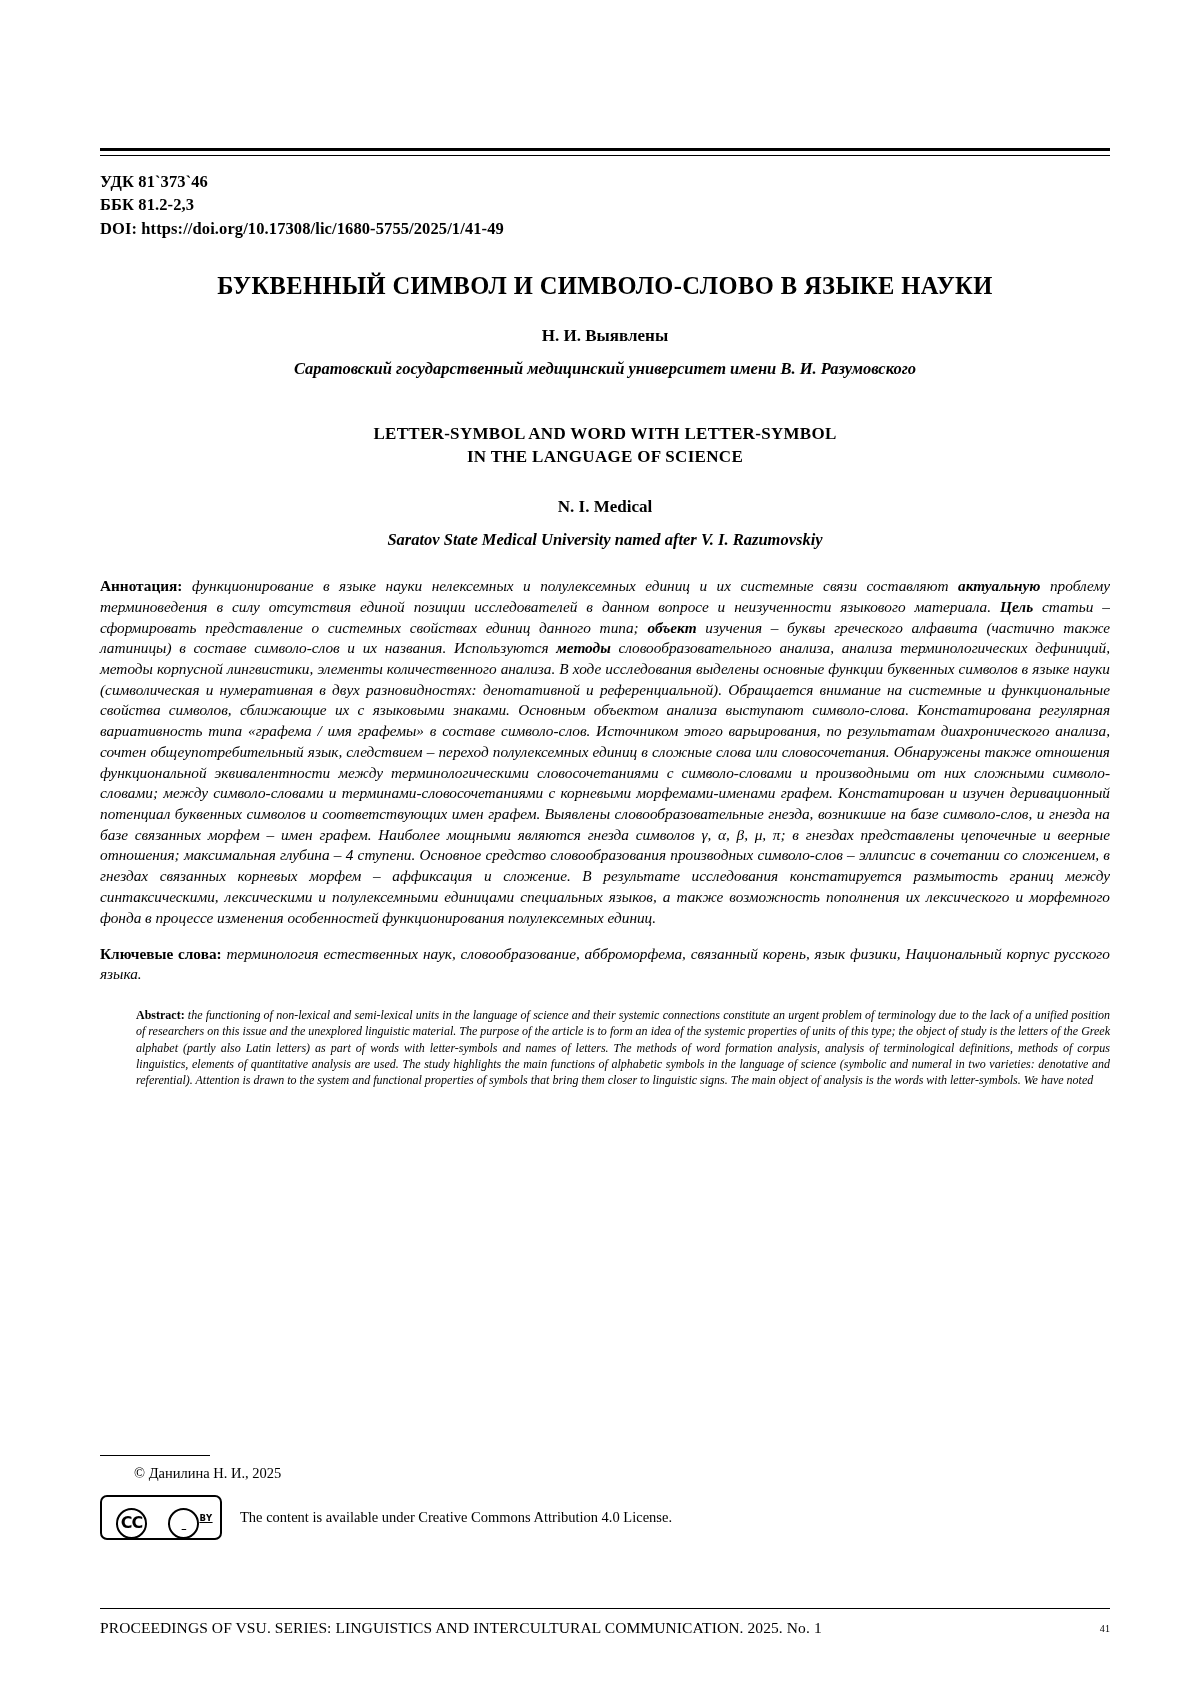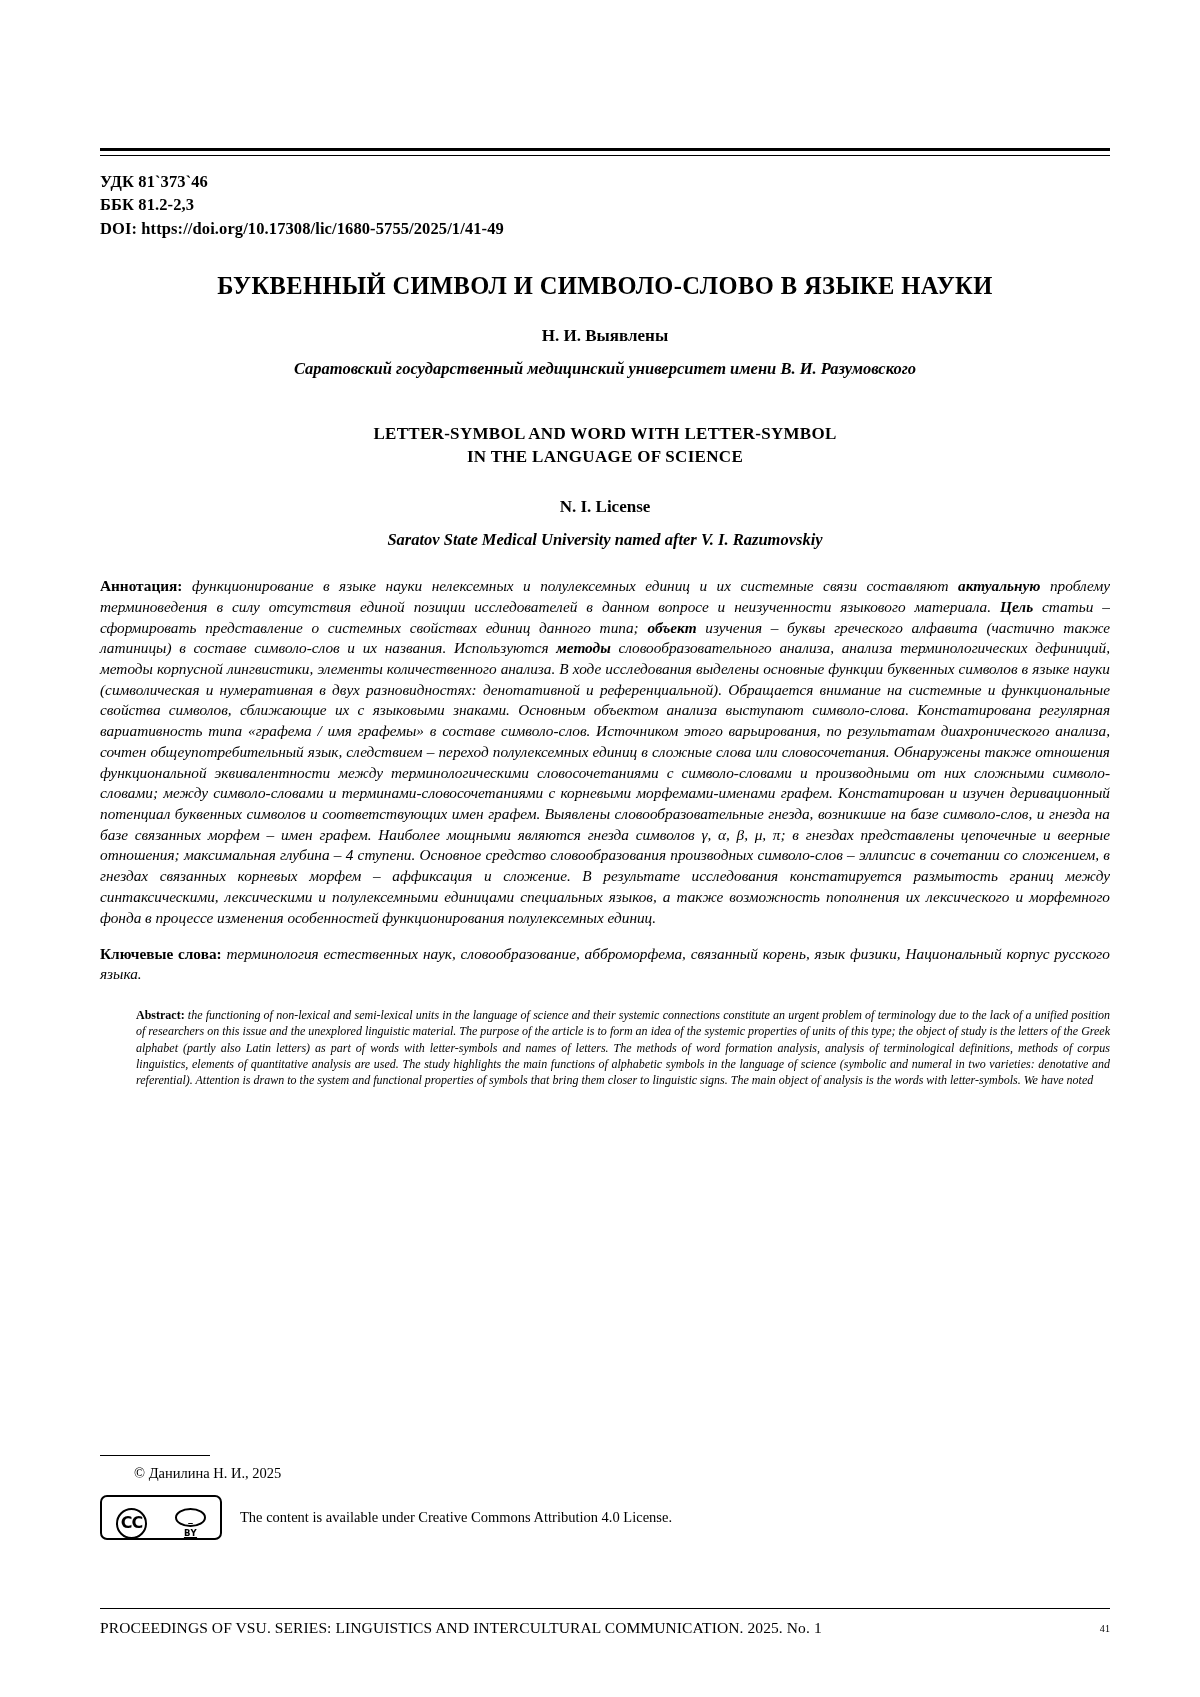--- a/index.html
+++ b/index.html
@@ -170,21 +170,21 @@
   .cc-cc {
     font-family: "DejaVu Sans", sans-serif;
     font-size: 16px;
     font-weight: bold;
     letter-spacing: -1px;
   }
   .cc-right {
     position: relative;
     width: 59px; height: 100%;
     display: flex;
-    flex-direction: column;
+    flex-direction: row;
     align-items: center;
     justify-content: center;
     text-decoration: underline;
   }
   .cc-by-text {
     font-family: "DejaVu Sans", sans-serif;
     font-size: 8.5px;
     font-weight: bold;
     letter-spacing: 0.5px;
     margin-top: 1px;
@@ -230,21 +230,21 @@
     </div>
 
     <div class="title-ru">БУКВЕННЫЙ СИМВОЛ И СИМВОЛО-СЛОВО В ЯЗЫКЕ НАУКИ</div>
     <div class="author-ru">Н. И. Выявлены</div>
     <div class="affil-ru">Саратовский государственный медицинский университет имени В. И. Разумовского</div>
 
     <div class="title-en">
       <div>LETTER-SYMBOL AND WORD WITH LETTER-SYMBOL</div>
       <div>IN THE LANGUAGE OF SCIENCE</div>
     </div>
-    <div class="author-en">N. I. License</div>
+    <div class="author-en">N. I. Medical</div>
     <div class="affil-en">Saratov State Medical University named after V. I. Razumovskiy</div>
 
     <p class="abstract-ru"><b>Аннотация:</b><span> функционирование в языке науки нелексемных и полулексемных единиц и их системные связи составляют <b style="font-style:italic">актуальную</b> проблему терминоведения в силу отсутствия единой позиции исследователей в данном вопросе и неизученности языкового материала. <b style="font-style:italic">Цель</b> статьи – сформировать представление о системных свойствах единиц данного типа; <b style="font-style:italic">объект</b> изучения – буквы греческого алфавита (частично также латиницы) в составе символо-слов и их названия. Используются <b style="font-style:italic">методы</b> словообразовательного анализа, анализа терминологических дефиниций, методы корпусной лингвистики, элементы количественного анализа. В ходе исследования выделены основные функции буквенных символов в языке науки (символическая и нумеративная в двух разновидностях: денотативной и референциальной). Обращается внимание на системные и функциональные свойства символов, сближающие их с языковыми знаками. Основным объектом анализа выступают символо-слова. Констатирована регулярная вариативность типа «графема / имя графемы» в составе символо-слов. Источником этого варьирования, по результатам диахронического анализа, сочтен общеупотребительный язык, следствием – переход полулексемных единиц в сложные слова или словосочетания. Обнаружены также отношения функциональной эквивалентности между терминологическими словосочетаниями с символо-словами и производными от них сложными символо-словами; между символо-словами и терминами-словосочетаниями с корневыми морфемами-именами графем. Констатирован и изучен деривационный потенциал буквенных символов и соответствующих имен графем. Выявлены словообразовательные гнезда, возникшие на базе символо-слов, и гнезда на базе связанных морфем – имен графем. Наиболее мощными являются гнезда символов γ, α, β, μ, π; в гнездах представлены цепочечные и веерные отношения; максимальная глубина – 4 ступени. Основное средство словообразования производных символо-слов – эллипсис в сочетании со сложением, в гнездах связанных корневых морфем – аффиксация и сложение. В результате исследования констатируется размытость границ между синтаксическими, лексическими и полулексемными единицами специальных языков, а также возможность пополнения их лексического и морфемного фонда в процессе изменения особенностей функционирования полулексемных единиц.</span></p>
 
     <p class="keywords"><b>Ключевые слова:</b><span> терминология естественных наук, словообразование, абброморфема, связанный корень, язык физики, Национальный корпус русского языка.</span></p>
 
     <p class="abstract-en"><b>Abstract:</b><span> the functioning of non-lexical and semi-lexical units in the language of science and their systemic connections constitute an urgent problem of terminology due to the lack of a unified position of researchers on this issue and the unexplored linguistic material. The purpose of the article is to form an idea of the systemic properties of units of this type; the object of study is the letters of the Greek alphabet (partly also Latin letters) as part of words with letter-symbols and names of letters. The methods of word formation analysis, analysis of terminological definitions, methods of corpus linguistics, elements of quantitative analysis are used. The study highlights the main functions of alphabetic symbols in the language of science (symbolic and numeral in two varieties: denotative and referential). Attention is drawn to the system and functional properties of symbols that bring them closer to linguistic signs. The main object of analysis is the words with letter-symbols. We have noted</span></p>
 
   </div>
 

